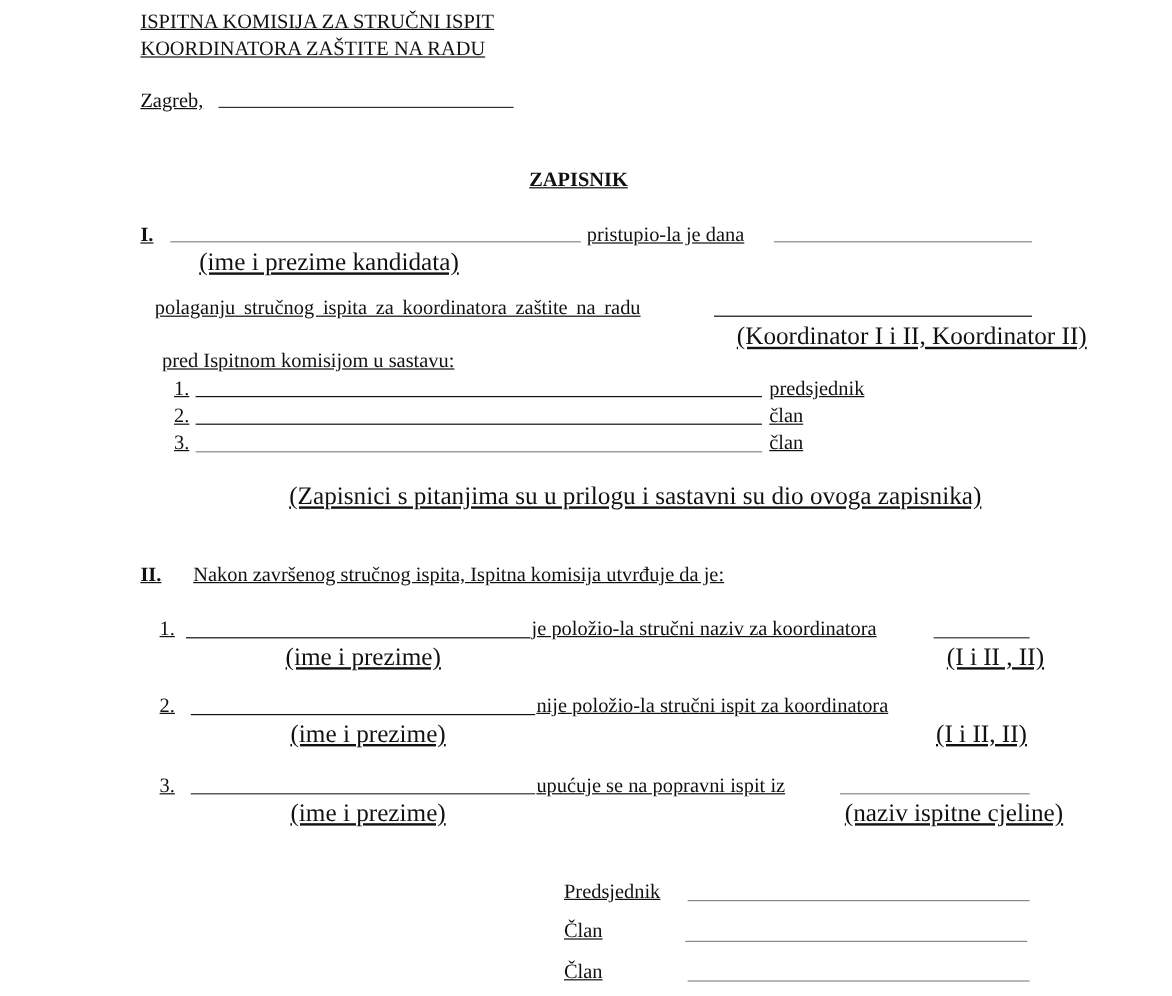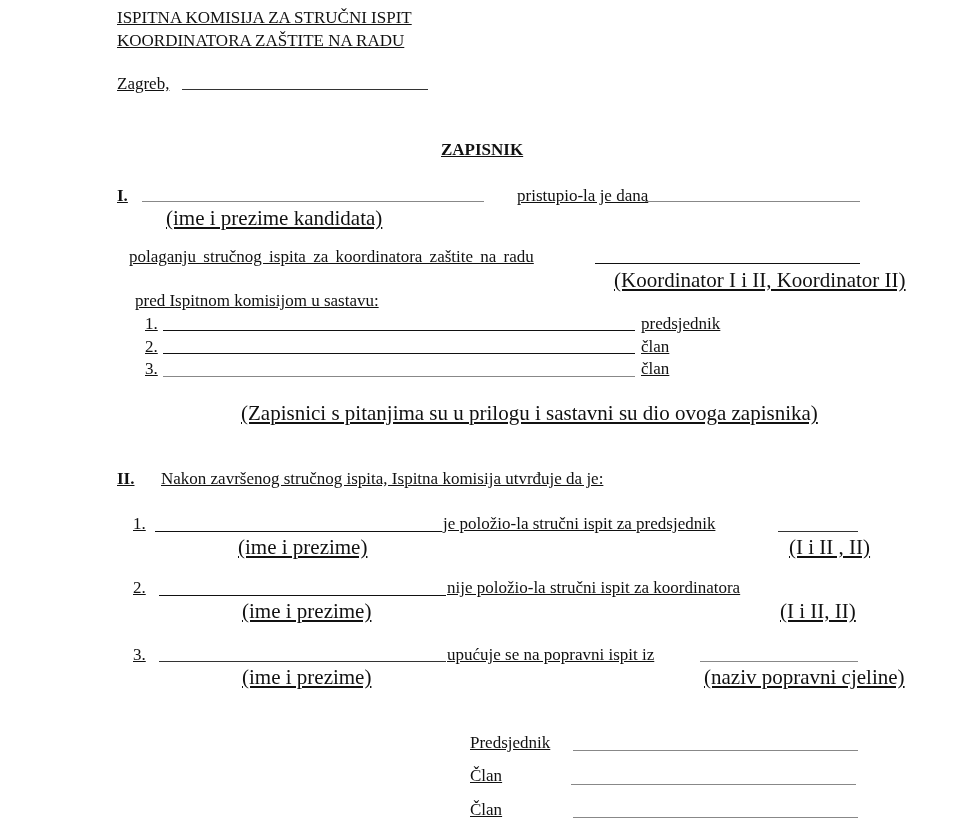--- a/index.html
+++ b/index.html
@@ -20,21 +20,21 @@
 
 <div class="abs" style="left:117px;top:9px;">ISPITNA KOMISIJA ZA STRUČNI ISPIT</div>
 <div class="abs" style="left:117px;top:32px;">KOORDINATORA ZAŠTITE NA RADU</div>
 <div class="abs" style="left:117px;top:75px;">Zagreb,</div>
 <div class="line" style="left:182px;top:89px;width:246px;"></div>
 
 <div class="abs bold" style="left:441px;top:141px;">ZAPISNIK</div>
 
 <div class="abs bold" style="left:117px;top:187px;">I.</div>
 <div class="line light" style="left:142px;top:201px;width:342px;"></div>
-<div class="abs" style="left:489px;top:187px;margin-left:28px;">pristupio-la je dana</div>
+<div class="abs" style="left:489px;top:187px;">pristupio-la je dana</div>
 <div class="line light" style="left:645px;top:201px;width:215px;"></div>
 <div class="abs small" style="left:166px;top:208px;">(ime i prezime kandidata)</div>
 
 <div class="abs" style="left:117px;top:248px;word-spacing:3px;margin-left:12px;">polaganju stručnog ispita za koordinatora zaštite na radu</div>
 <div class="line dark" style="left:595px;top:263px;width:265px;"></div>
 <div class="abs small" style="left:614px;top:270px;">(Koordinator I i II, Koordinator II)</div>
 
 <div class="abs" style="left:135px;top:292px;">pred Ispitnom komisijom u sastavu:</div>
 
 <div>
@@ -54,41 +54,41 @@
 </div>
 
 <div class="abs small" style="left:241px;top:403px;">(Zapisnici s pitanjima su u prilogu i sastavni su dio ovoga zapisnika)</div>
 
 <div class="abs bold" style="left:117px;top:470px;">II.</div>
 <div class="abs" style="left:161px;top:470px;">Nakon završenog stručnog ispita, Ispitna komisija utvrđuje da je:</div>
 
 <div>
   <div class="abs" style="left:133px;top:515px;">1.</div>
   <div class="line dark" style="left:155px;top:531px;width:287px;"></div>
-  <div class="abs" style="left:443px;top:515px;">je položio-la stručni ispit za predsjednik</div>
+  <div class="abs" style="left:443px;top:515px;">je položio-la stručni naziv za koordinatora</div>
   <div class="line" style="left:778px;top:531px;width:80px;"></div>
   <div class="abs small" style="left:238px;top:537px;">(ime i prezime)</div>
   <div class="abs small" style="left:789px;top:537px;">(I i II , II)</div>
 </div>
 
 <div>
   <div class="abs" style="left:133px;top:579px;">2.</div>
   <div class="line dark" style="left:159px;top:595px;width:287px;"></div>
   <div class="abs" style="left:447px;top:579px;">nije položio-la stručni ispit za koordinatora</div>
   <div class="abs small" style="left:242px;top:601px;">(ime i prezime)</div>
   <div class="abs small" style="left:780px;top:601px;">(I i II, II)</div>
 </div>
 
 <div>
   <div class="abs" style="left:133px;top:646px;">3.</div>
   <div class="line" style="left:159px;top:661px;width:287px;"></div>
   <div class="abs" style="left:447px;top:646px;">upućuje se na popravni ispit iz</div>
   <div class="line light" style="left:700px;top:661px;width:158px;"></div>
   <div class="abs small" style="left:242px;top:667px;">(ime i prezime)</div>
-  <div class="abs small" style="left:704px;top:667px;">(naziv popravni cjeline)</div>
+  <div class="abs small" style="left:704px;top:667px;">(naziv ispitne cjeline)</div>
 </div>
 
 <div>
   <div class="abs" style="left:470px;top:734px;">Predsjednik</div>
   <div class="line light" style="left:573px;top:750px;width:285px;"></div>
 </div>
 <div>
   <div class="abs" style="left:470px;top:767px;">Član</div>
   <div class="line light" style="left:571px;top:784px;width:285px;"></div>
 </div>

